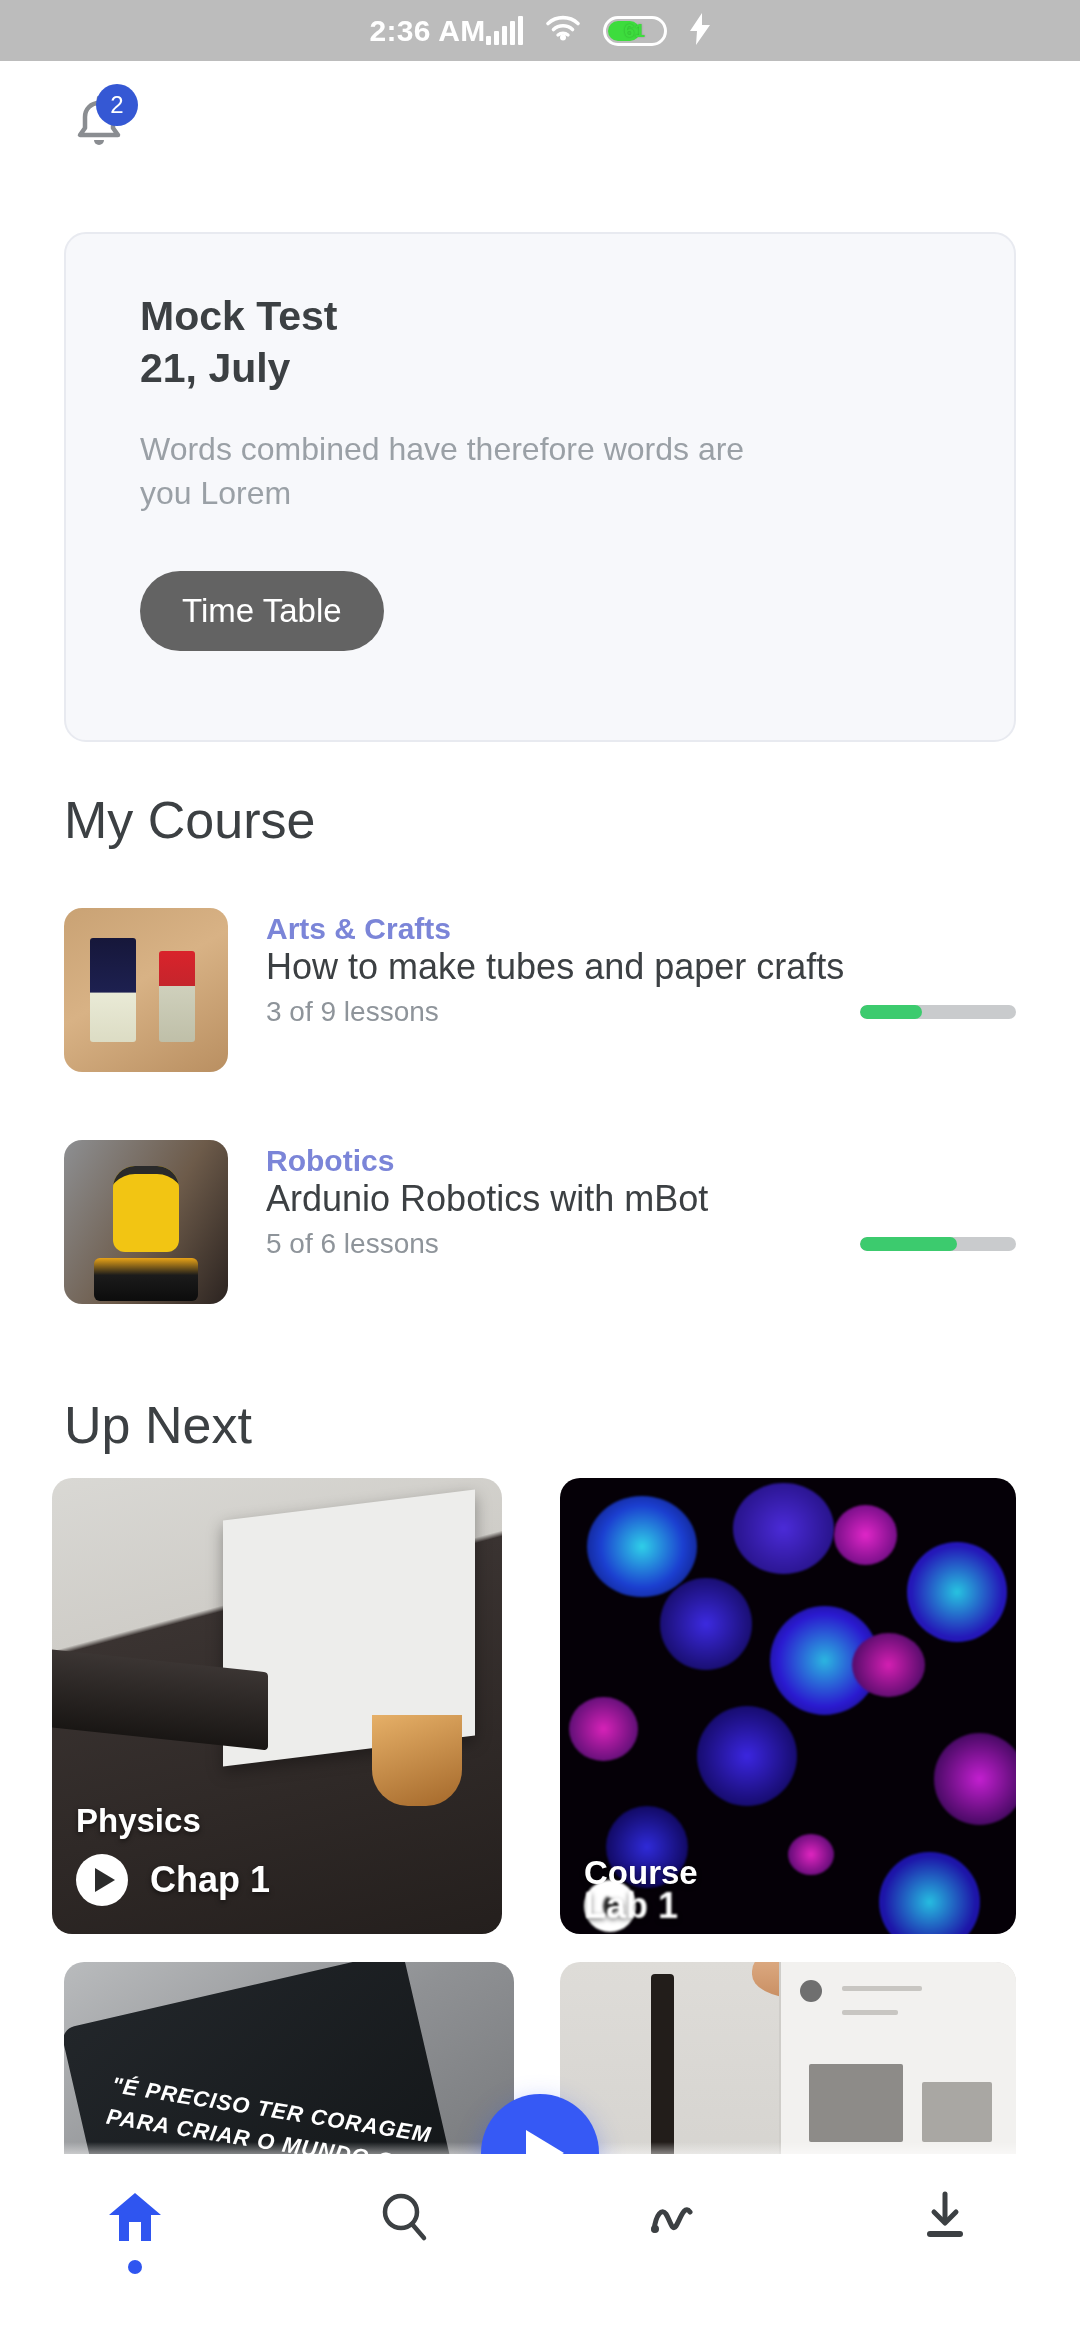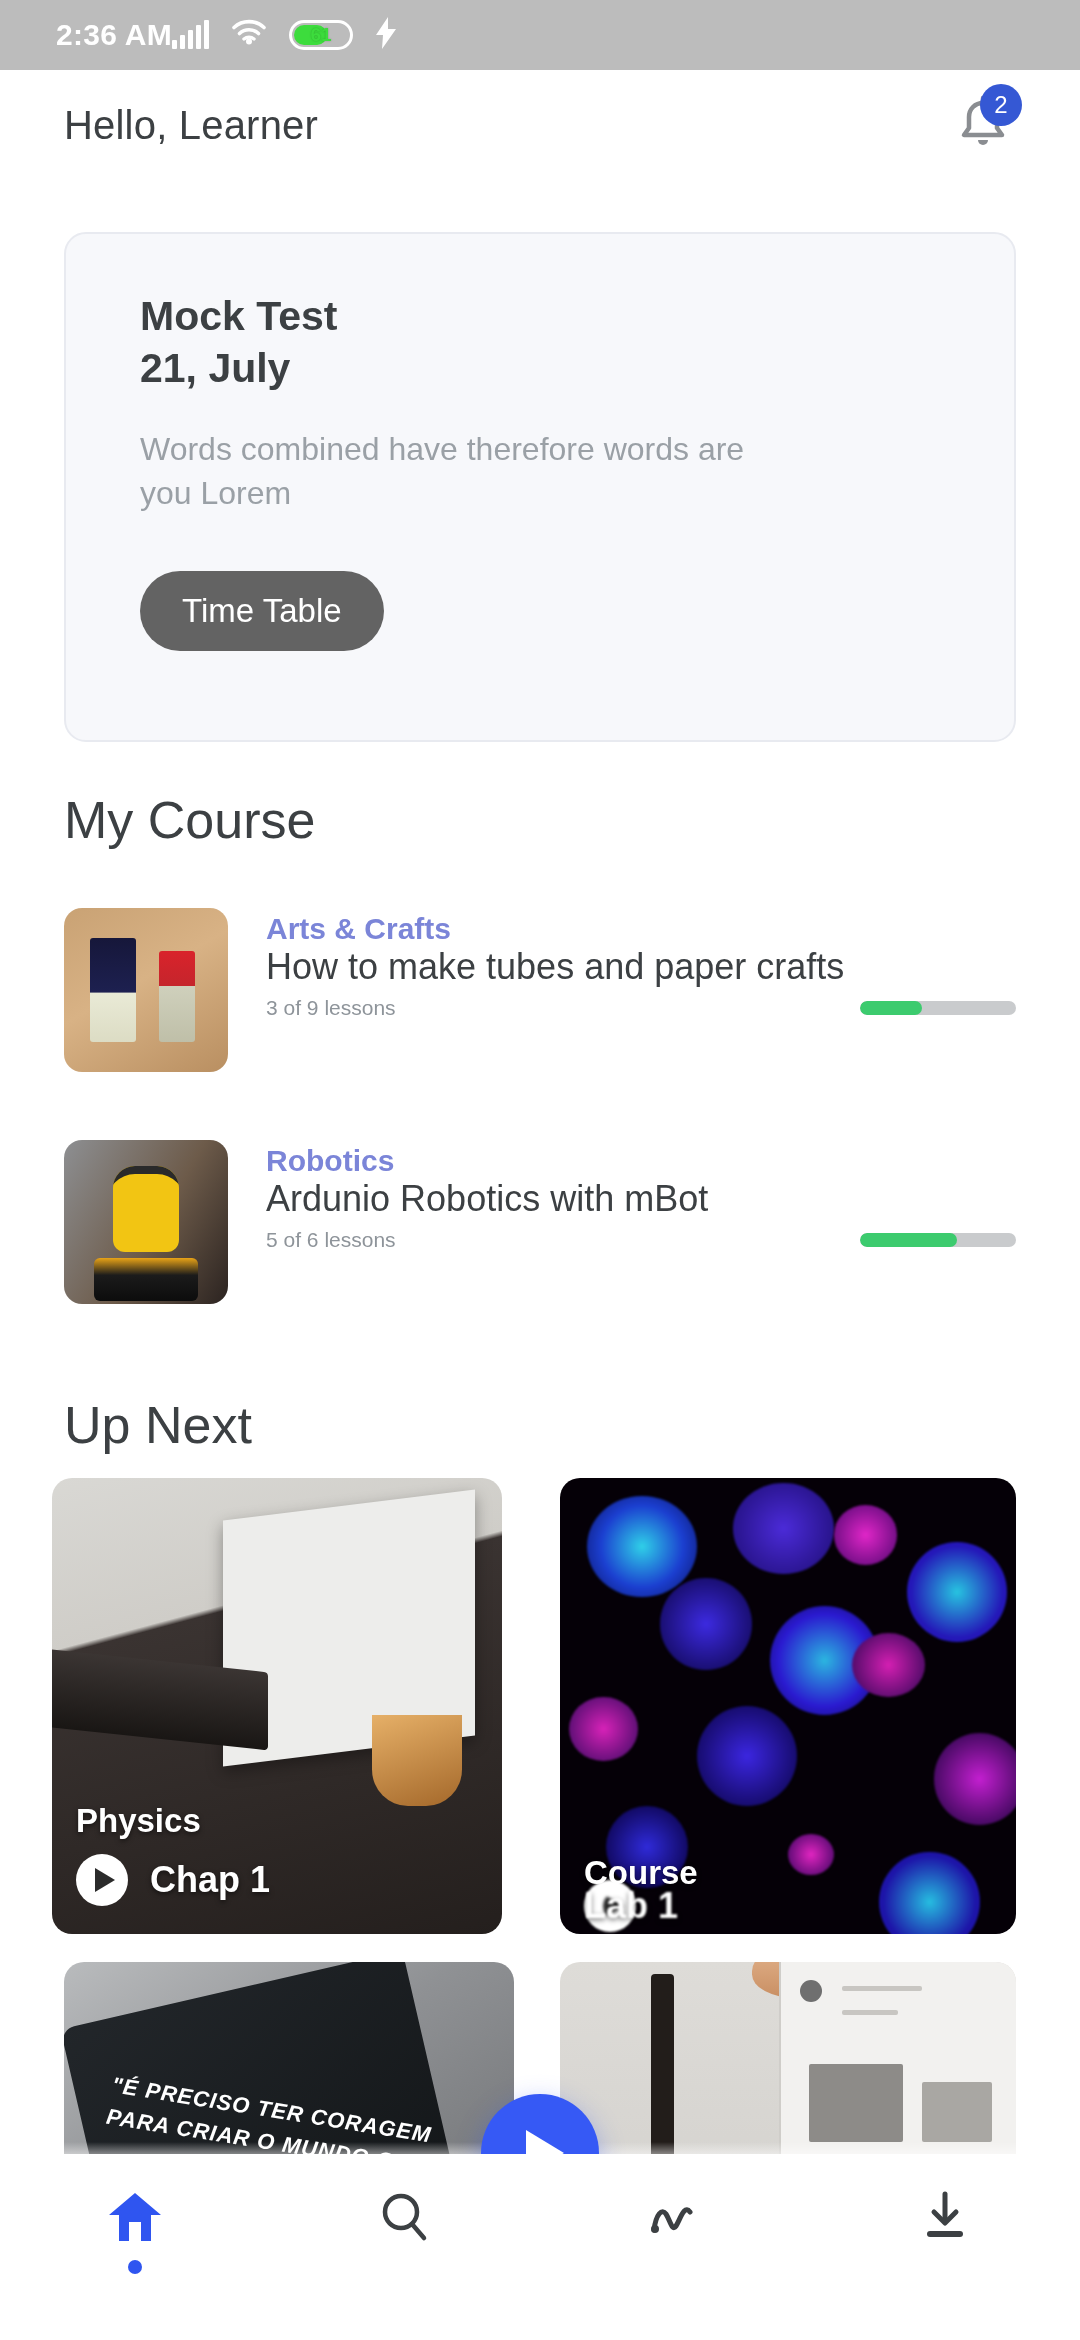--- a/index.html
+++ b/index.html
@@ -6,23 +6,23 @@
   html, body {
     width:1080px; height:2340px;
     background:#ffffff;
     font-family:"Liberation Sans", sans-serif;
     overflow:hidden;
   }
   #screen { position:relative; width:1080px; height:2340px; background:#fff; overflow:hidden; }
 
   
   .statusbar{
-    position:absolute; top:0; left:0; width:1080px; height:70px;
+    position:absolute; top:0; left:0; width:1080px; height:61px;
     background:#bcbcbc; display:flex; align-items:center;
-    justify-content:flex-start; padding:0 56px;
+    justify-content:center; padding:0 56px;
   }
   .sb-time{ color:#ffffff; font-size:30px; font-weight:700; letter-spacing:.3px; }
   .sb-icons{ display:flex; align-items:center; gap:22px; }
   .sig{ display:flex; align-items:flex-end; gap:3px; height:28px; }
   .sig i{ display:block; width:5px; background:#fff; border-radius:1px; }
   .sig i:nth-child(1){height:9px;} .sig i:nth-child(2){height:14px;}
   .sig i:nth-child(3){height:19px;} .sig i:nth-child(4){height:24px;}
   .sig i:nth-child(5){height:29px;}
   .batt{
     width:64px; height:30px; border:3px solid #fff; border-radius:16px;
@@ -73,21 +73,21 @@
   
   .course-row{ position:absolute; left:64px; width:952px; height:164px; display:flex; }
   .course-thumb{
     width:164px; height:164px; border-radius:18px; flex:none; overflow:hidden;
     position:relative;
   }
   .course-info{ margin-left:38px; flex:1; position:relative; padding-top:4px; }
   .course-cat{ font-size:30px; font-weight:700; color:#7b85d8; }
   .course-name{ margin-top:0; font-size:36px; color:#3c4043; }
   .course-bottom{ margin-top:8px; display:flex; align-items:center; justify-content:space-between; }
-  .course-lessons{ font-size:21px; color:#8e949a; }
+  .course-lessons{ font-size:28px; color:#8e949a; }
   .pbar{ width:156px; height:14px; background:#c9cbcd; border-radius:8px; overflow:hidden; }
   .pbar > span{ display:block; height:100%; background:#3ccb6e; border-radius:8px; }
 
   
   .art-brush{ background:linear-gradient(150deg,#c9a274 0%,#d8b285 45%,#b98f61 100%); }
   .art-brush::before{
     content:""; position:absolute; left:16%; top:18%; width:28%; height:64%;
     background:linear-gradient(180deg,#16173a 0%,#1d2050 52%,#e9ead6 53%,#dcdcc4 100%);
     border-radius:3px;
   }
@@ -245,21 +245,20 @@
       </span>
       <span>
         <svg width="22" height="32" viewBox="0 0 22 32">
           <path d="M13 0L1 18h7L7 32 21 12h-8L13 0z" fill="#fff"></path>
         </svg>
       </span>
     </div>
   </div>
 
   <div class="header">
-    <div class="greeting">Hello, Learner</div>
     <div class="bell-wrap">
       <span>
         <svg width="70" height="70" viewBox="0 0 70 70">
           <path d="M35 13c-8 0-14 6-14 14v11l-5 7h38l-5-7V27c0-8-6-14-14-14z" fill="none" stroke="#8a8d91" stroke-width="4.5" stroke-linejoin="round"></path>
           <path d="M35 13v-5" stroke="#8a8d91" stroke-width="4.5" stroke-linecap="round"></path>
           <path d="M30 50a5 5 0 0010 0" fill="#8a8d91"></path>
         </svg>
       </span>
       <span class="bell-badge">2</span>
     </div>

